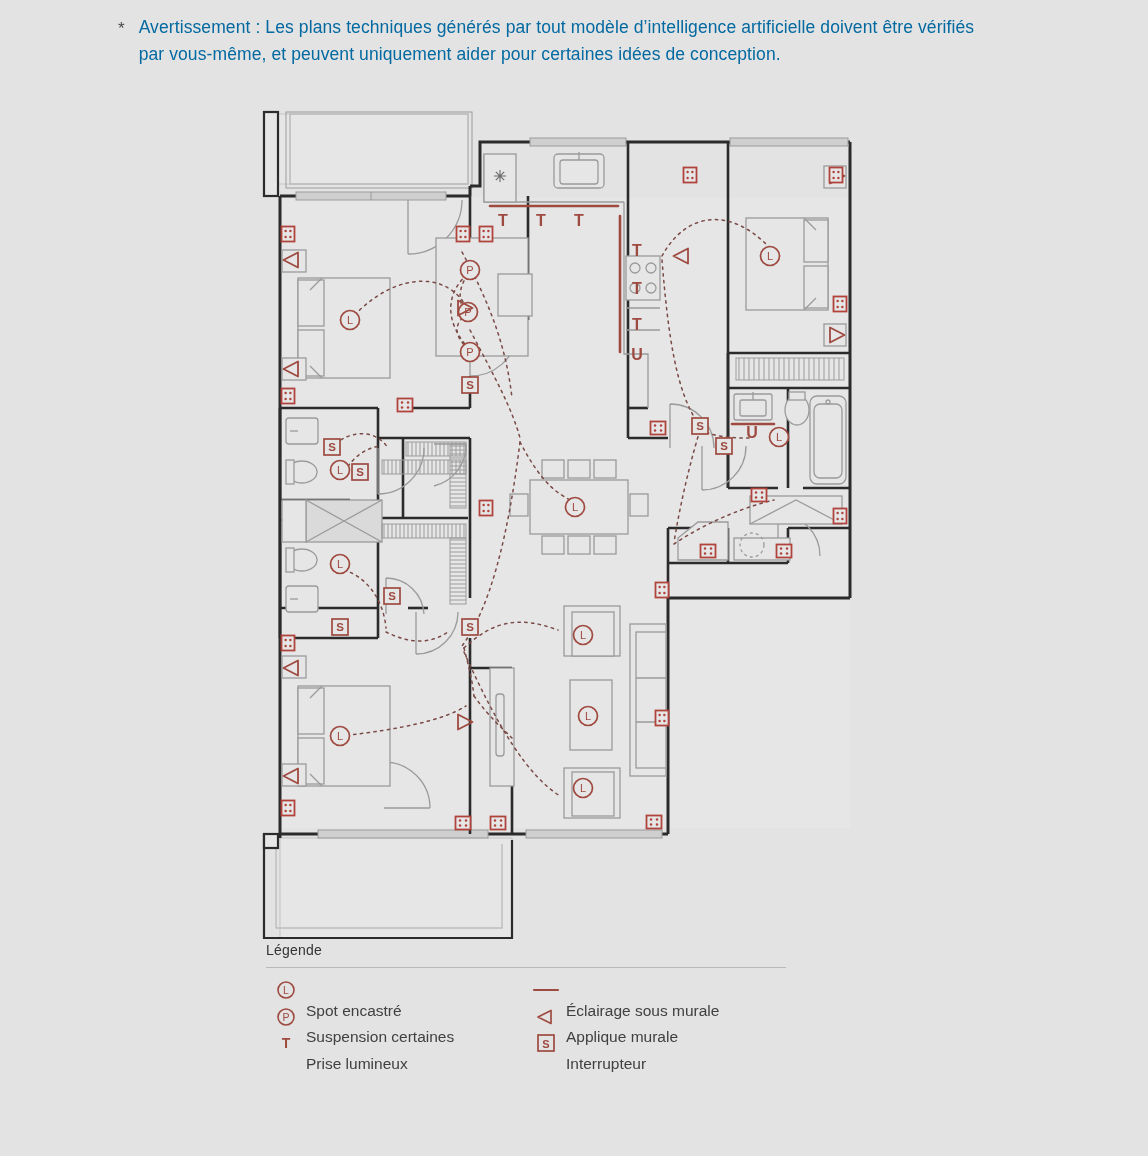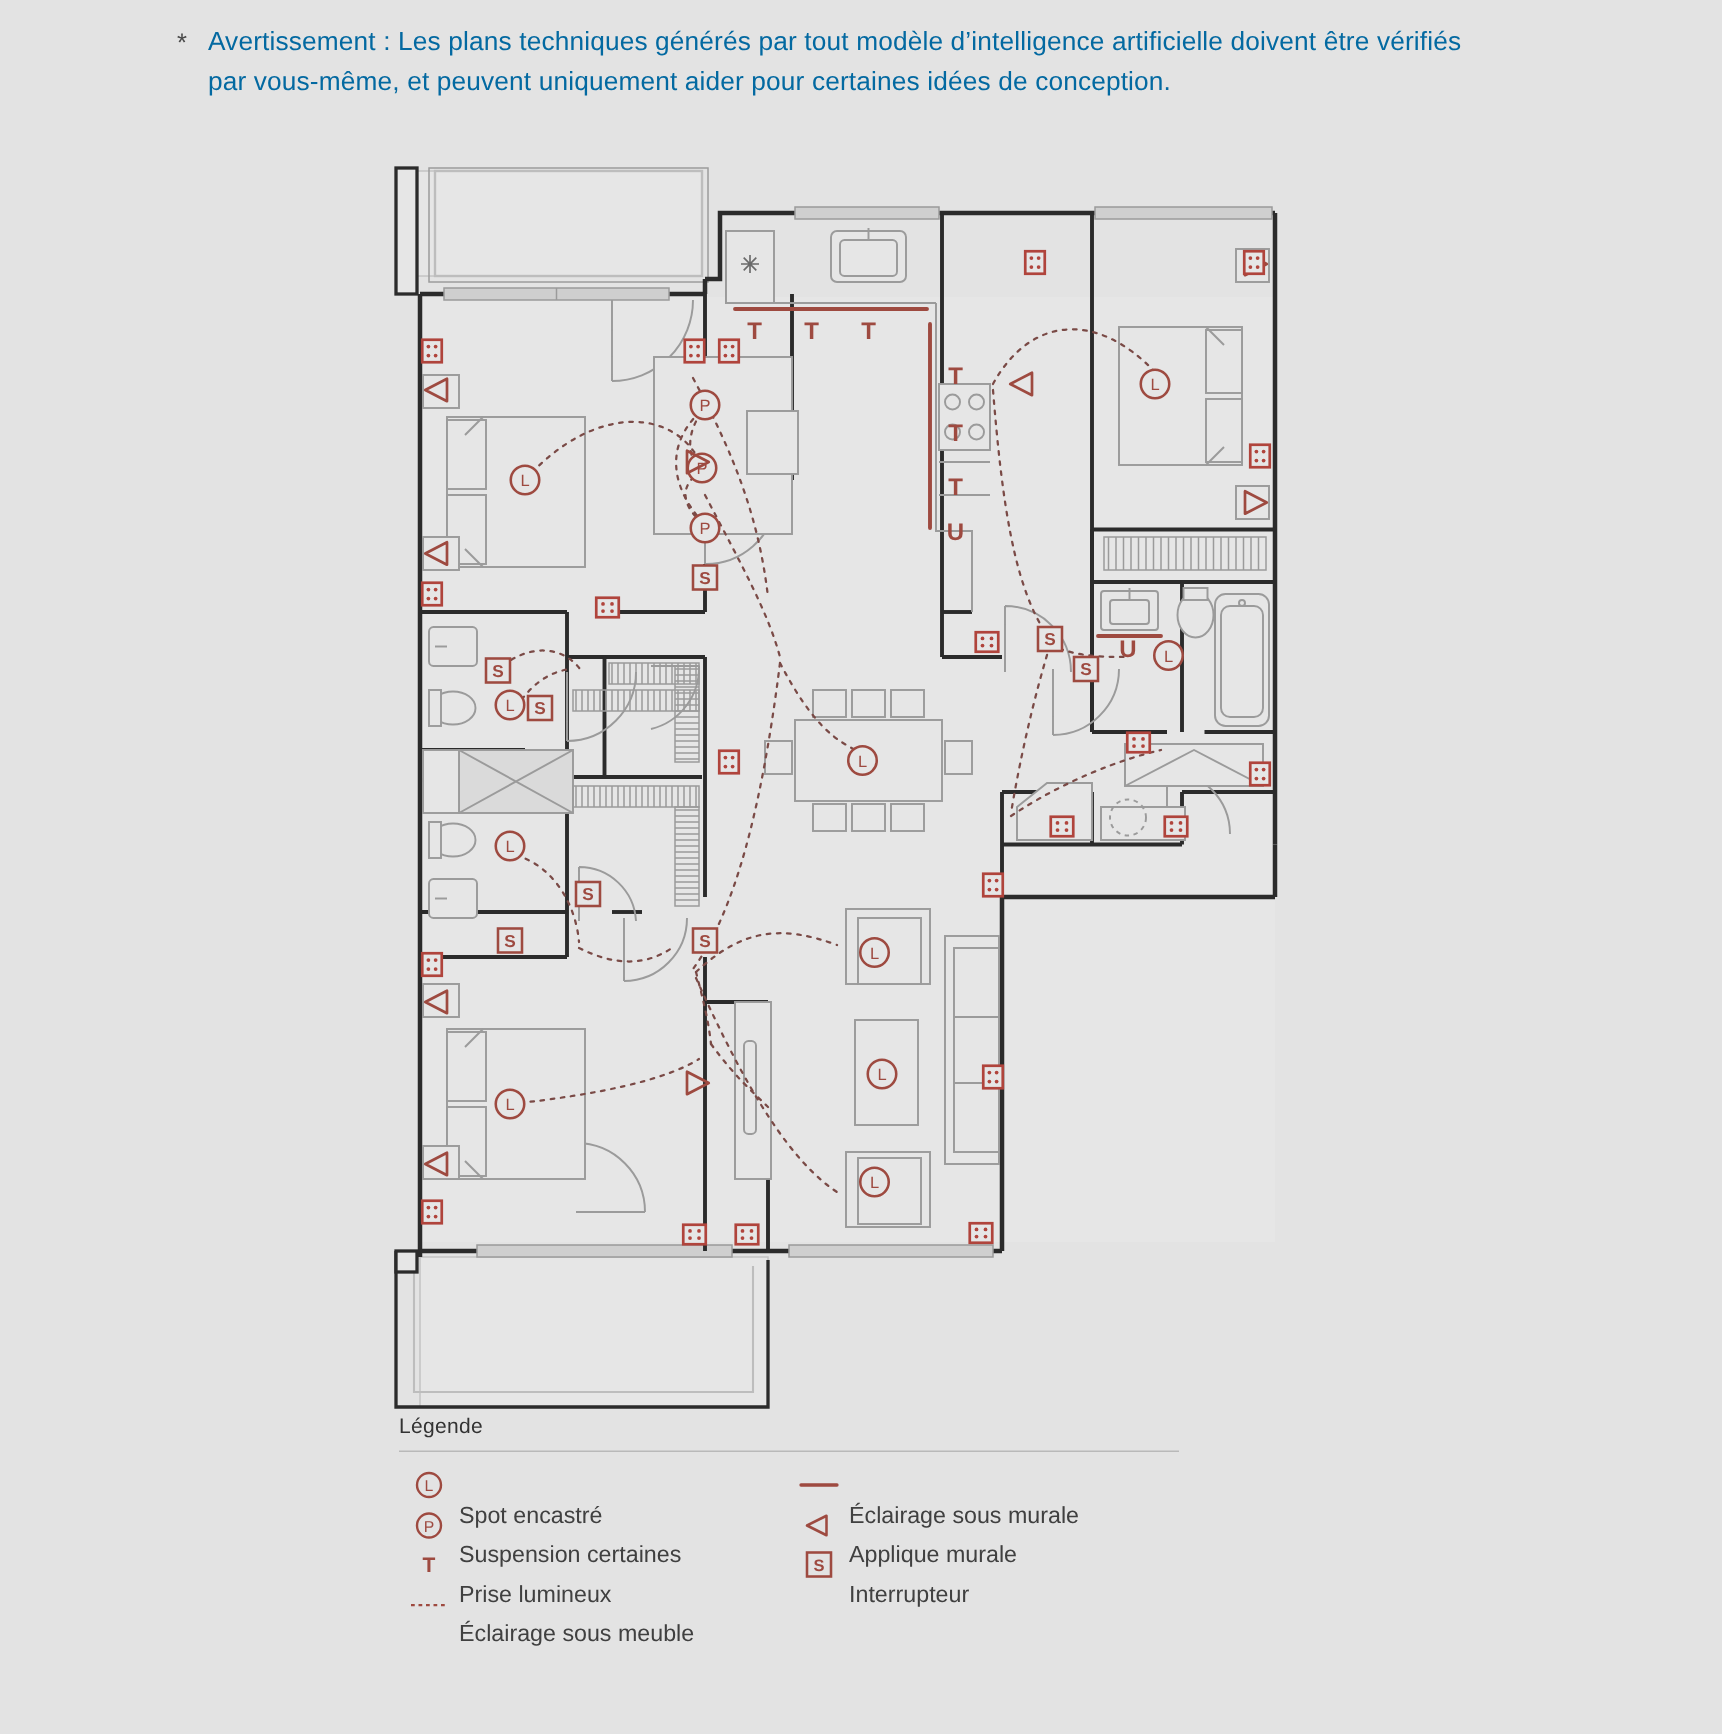--- a/index.html
+++ b/index.html
@@ -520,28 +520,20 @@
 
       <div class="row">
         <span class="sym">
           <svg width="22" height="22" viewBox="0 0 22 22">
             <text x="11" y="16" font-family="Liberation Sans, sans-serif" font-size="14" font-weight="bold" text-anchor="middle" fill="#9e4a40">T</text>
           </svg>
         </span>
         <span class="lbl">Prise lumineux</span>
       </div>
 
-      <div class="row">
-        <span class="sym">
-          <svg width="28" height="22" viewBox="0 0 28 22">
-            <line x1="2" y1="11" x2="26" y2="11" stroke="#9e4a40" stroke-width="1.5" stroke-dasharray="2.5 2.5"></line>
-          </svg>
-        </span>
-        <span class="lbl">Éclairage sous meuble</span>
-      </div>
     </div>
 
     <div class="col">
 
       <div class="row">
         <span class="sym">
           <svg width="30" height="22" viewBox="0 0 30 22">
             <line x1="3" y1="11" x2="27" y2="11" stroke="#9e4a40" stroke-width="2.2" stroke-linecap="round"></line>
           </svg>
         </span>

